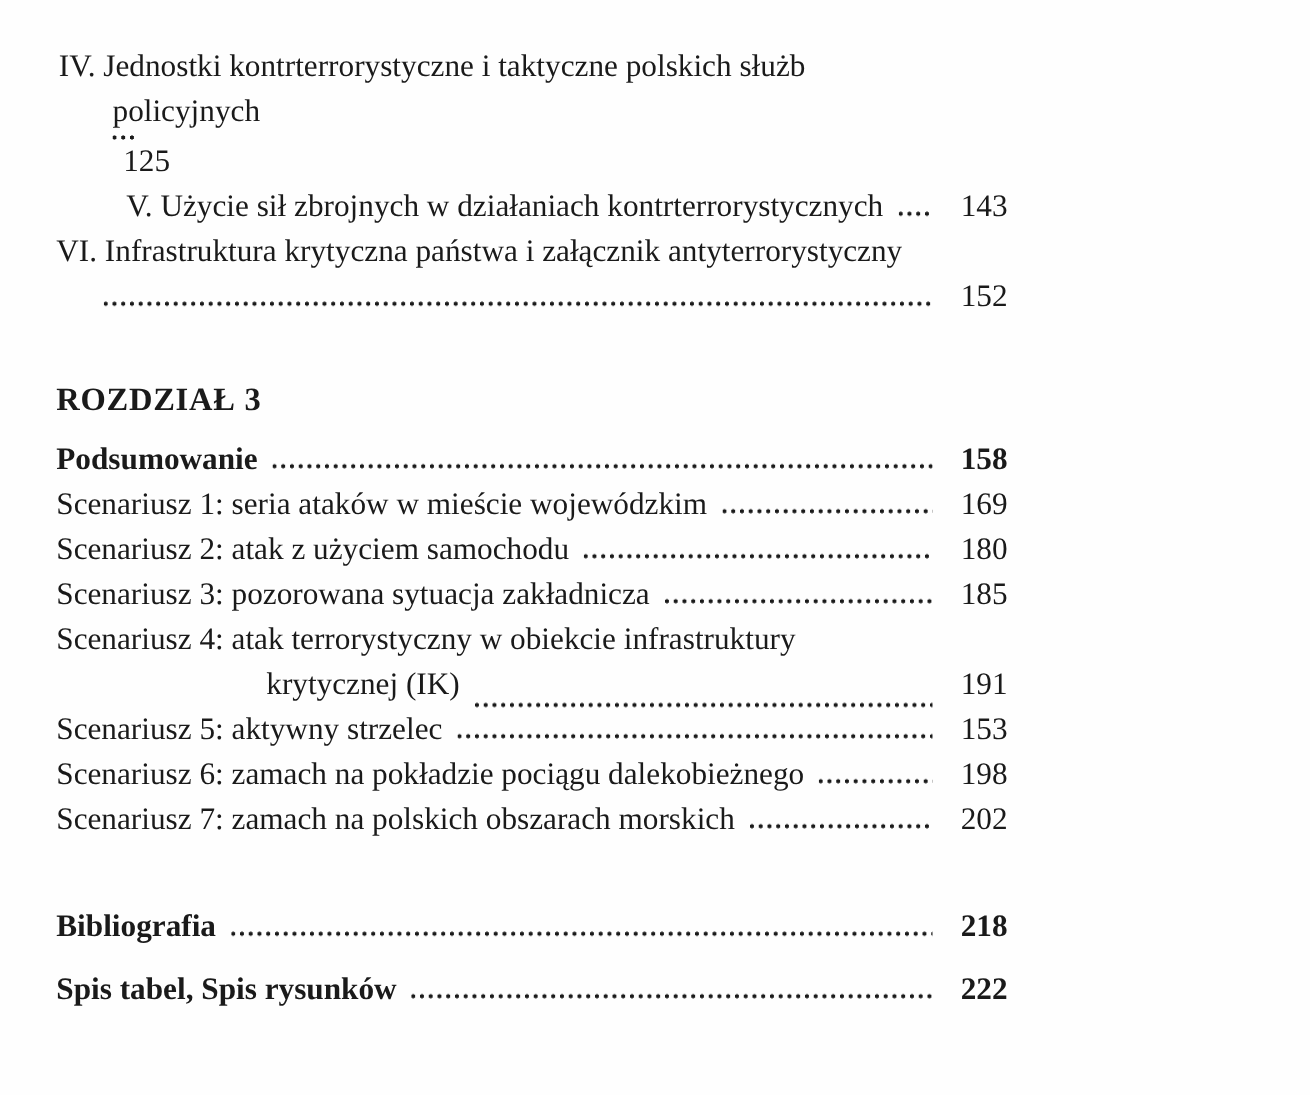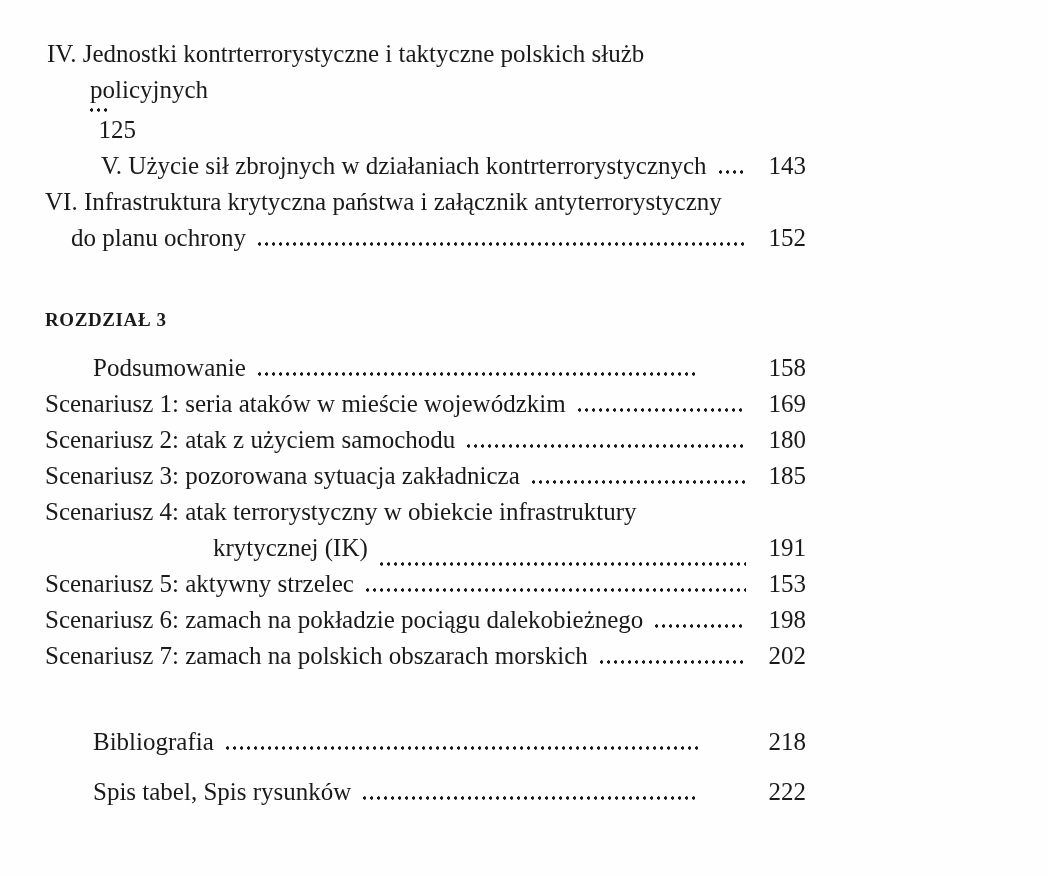--- a/index.html
+++ b/index.html
@@ -18,24 +18,24 @@
   }
   .toc-rows { width: 100%; }
   .toc-row {
     display: flex;
     align-items: baseline;
     font-size: 25px;
     line-height: 36px;
     white-space: nowrap;
   }
   .toc-row.bold .entry-text,
-  .toc-row.bold .page-num { font-weight: 400; margin-left: 48px; }
+  .toc-row.bold .page-num { font-weight: 700; }
   .toc-row.chapter .entry-text {
     font-weight: 700;
-    font-size: 19px;
+    font-size: 26px;
     letter-spacing: 0.6px;
   }
   .entry-text { flex: 0 0 auto; }
   .leader {
     flex: 1 1 auto;
     height: 4px;
     margin: 0 14px 0 12px;
     background-image: radial-gradient(circle at 1.6px 2px, var(--ink) 1.45px, transparent 1.9px);
     background-size: 7px 4px;
     background-repeat: repeat-x;
@@ -63,21 +63,20 @@
       </div>
       <div class="toc-row" style="padding-left: 8px; margin-left: 48px;">
         <span class="entry-text">V. Użycie sił zbrojnych w działaniach kontrterrorystycznych</span>
         <span class="leader"></span>
         <span class="page-num">143</span>
       </div>
       <div class="toc-row">
         <span class="entry-text">VI. Infrastruktura krytyczna państwa i załącznik antyterrorystyczny</span>
       </div>
       <div class="toc-row" style="padding-left: 26px;">
-        <span class="entry-text">do planu ochrony</span>
         <span class="leader"></span>
         <span class="page-num">152</span>
       </div>
       <div class="gap" style="height: 46px;"></div>
       <div class="toc-row chapter">
         <span class="entry-text">ROZDZIAŁ 3</span>
       </div>
       <div class="gap" style="height: 12px;"></div>
       <div class="toc-row bold">
         <span class="entry-text">Podsumowanie</span>

